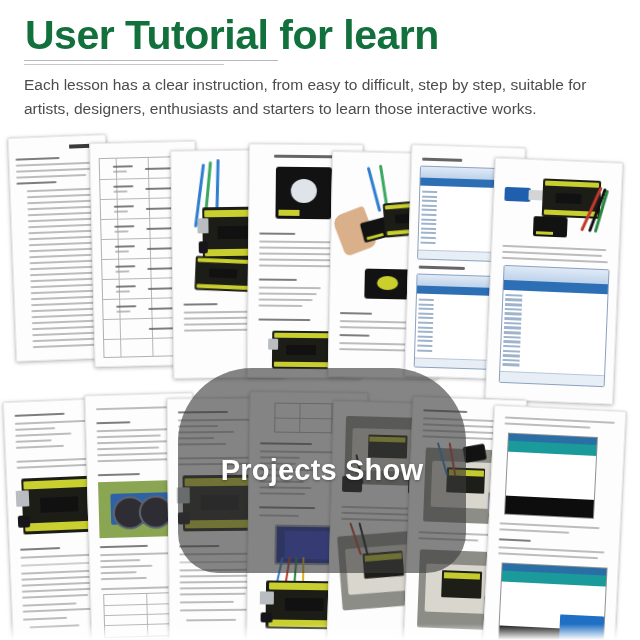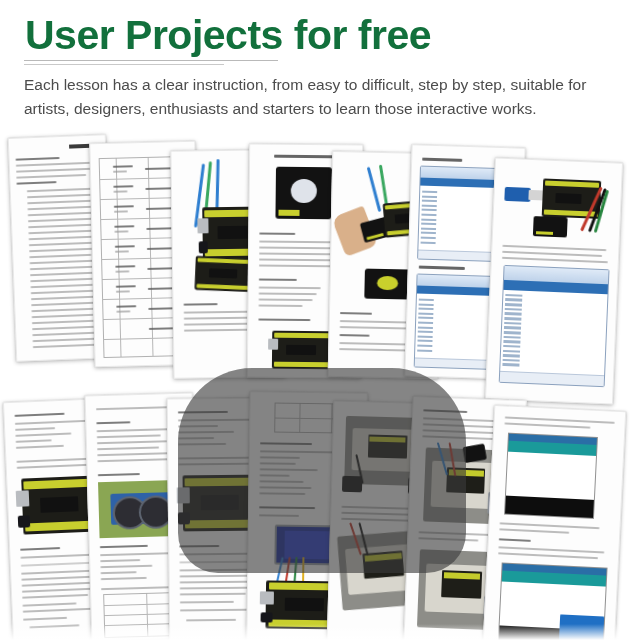--- a/index.html
+++ b/index.html
@@ -110,21 +110,21 @@
   }
   .fade-b{position:absolute;left:0;bottom:0;width:640px;height:16px;
     background:linear-gradient(rgba(255,255,255,0),#fff);}
 </style>
 </head>
 <body>
 
 <div class="page">
 
   <div class="header">
-    <div class="title">User Projects for free</div>
+    <div class="title">User Tutorial for learn</div>
     <div class="rule1"></div>
     <div class="rule2"></div>
     <div class="subtitle">Each lesson has a clear instruction, from easy to difficult, step by step, suitable for artists, designers, enthusiasts and starters to learn those interactive works.</div>
   </div>
 
   <div class="collage">
 
     <div class="row row-top">
 
       <div class="sheet" style="left:12px;top:8px;width:96px;height:222px;transform:rotate(-2.2deg);">
@@ -584,16 +584,17 @@
             <div class="edit"></div>
               <div class="cons"></div>
             <div class="blk" style="right:0;bottom:0;width:42%;height:40%;background:#1f6fc4;"></div>
           </div>
 
         </div>
       </div>
     </div>
 
     <div class="overlay"></div>
+    <div class="overlay-label">Projects Show</div>
 
     <div class="fade-b"></div>
   </div>
 </div>
 
 </body></html>

